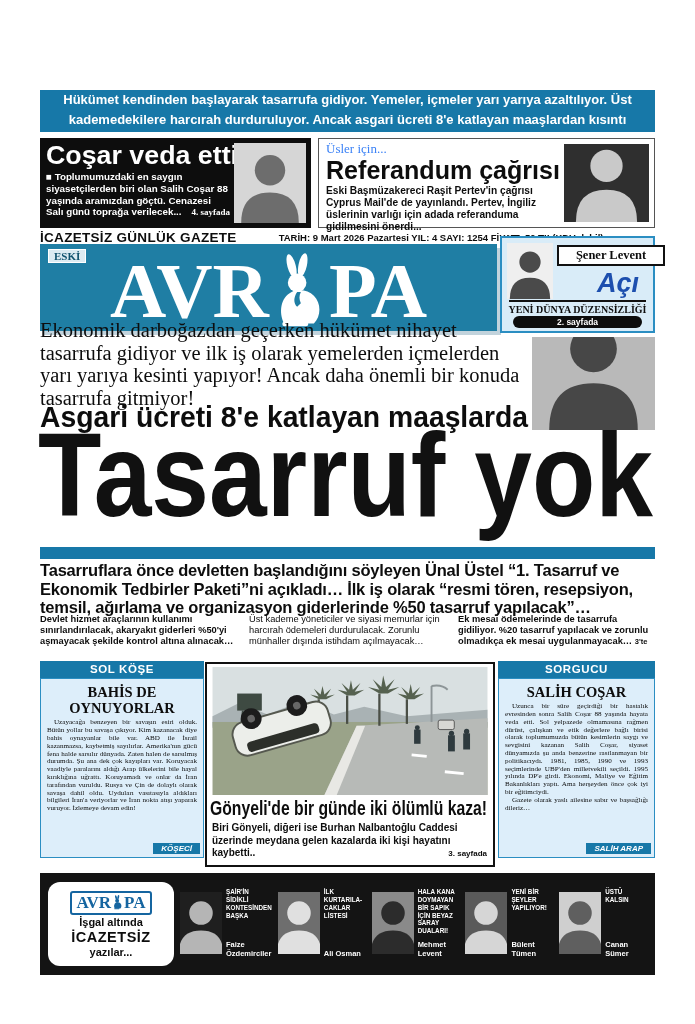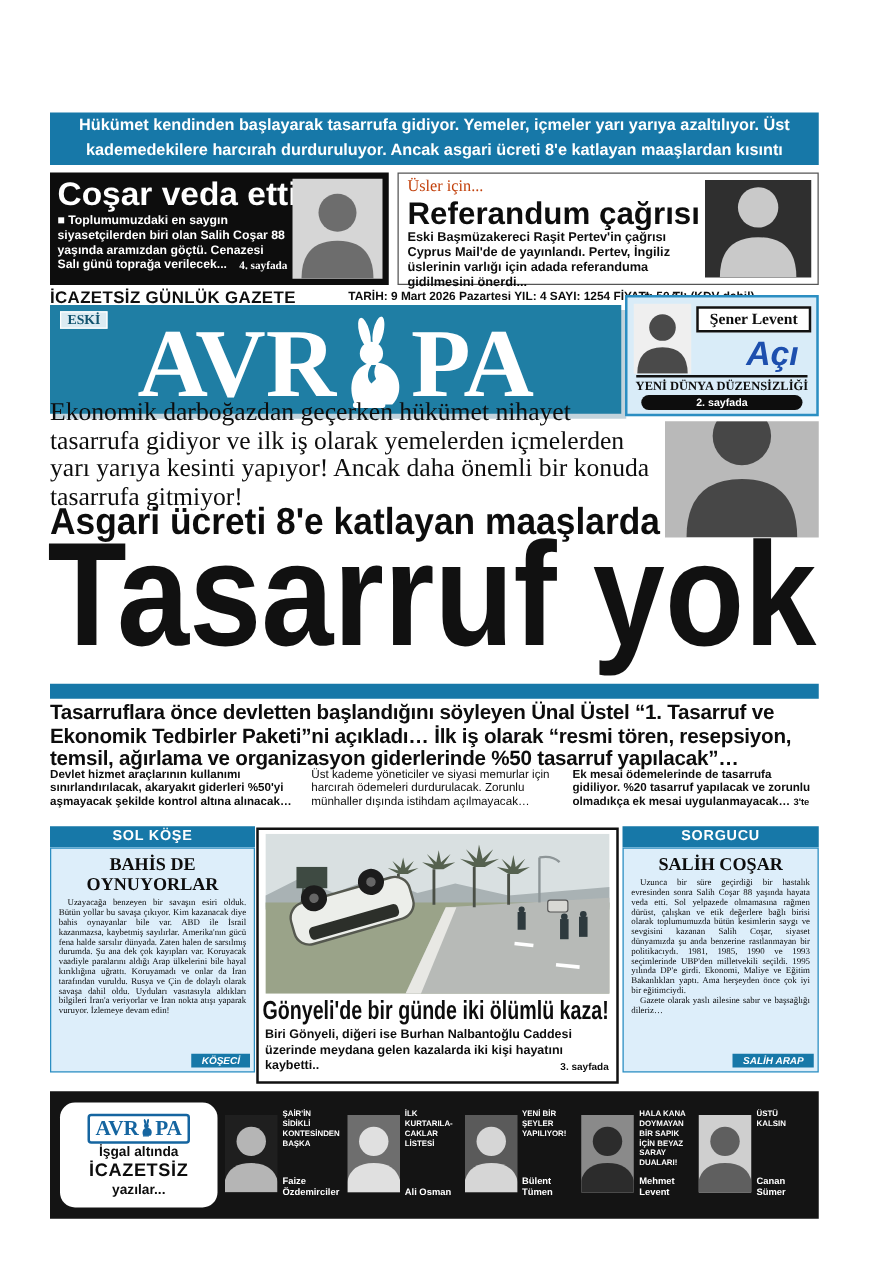--- a/index.html
+++ b/index.html
@@ -21,21 +21,21 @@
           font-weight:bold;font-size:13px;line-height:1.5;text-align:center;
           display:flex;justify-content:center;padding:0 8px}
 
   
   .cosar{left:40px;top:138px;width:271px;height:90px;background:#0d0d0d;color:#fff;padding:3px 6px}
   .cosar .body{width:184px;font-size:9.8px;font-weight:bold;line-height:1.2;margin-top:1px}
   .cosar .pageref{width:184px;text-align:right;font-size:9px;font-weight:bold;margin-top:-11px;font-family:"Liberation Serif",serif}
 
   
   .refbox{left:318px;top:138px;width:337px;height:90px;background:#fff;border:1px solid #555;padding:2px 7px}
-  .refbox .kicker{font-family:"Liberation Serif",serif;font-size:13px;color:#c2410c}
+  .refbox .kicker{font-family:"Liberation Serif",serif;font-size:13px;color:#3b82f6}
   .refbox .body{width:228px;font-size:10.2px;font-weight:bold;line-height:1.18;margin-top:1px}
   .refbox .pageref{width:228px;text-align:right;font-size:9px;font-weight:bold;font-family:"Liberation Serif",serif}
 
   
   .photo{position:absolute;overflow:hidden;background:var(--bg,#ccc)}
   .photo svg{position:absolute;left:0;bottom:0;width:100%;height:100%;fill:var(--sil,#666)}
   .ph-cosar{--bg:#d6d6d6;--sil:#6d6d6d}
   .ph-pertev{--bg:#2f2f2f;--sil:#c9c9c9}
   .ph-sener{--bg:#efefef;--sil:#4a4a4a}
   .ph-ustel{--bg:#b9b9b9;--sil:#474747}
@@ -53,21 +53,21 @@
   
   .mast{left:40px;top:244px;width:457px;height:87px;background:var(--teal);
         box-shadow:4px 4px 0 #c2d3dc;display:flex;align-items:flex-end;justify-content:center}
   .mast .eski{position:absolute;left:8px;top:5px;background:#dcebf2;color:#11536e;border:1px solid #fff;
               font-family:"Liberation Serif",serif;font-weight:bold;font-size:11px;padding:0 5px}
   .mast .letters{font-family:"Liberation Serif",serif;font-weight:bold;font-size:78px;color:#fff;line-height:80px}
   .mast svg.rabbit{width:56px;height:78px;margin:0 2px}
 
   
   .acibox{left:500px;top:236px;width:155px;height:97px;background:var(--lblue);border:2px solid var(--bborder)}
-  .aciname{position:absolute;left:55px;top:7px;width:92px;border:2px solid #111;background:#fff;
+  .aciname{position:absolute;left:55px;top:7px;width:108px;border:2px solid #111;background:#fff;
            font-family:"Liberation Serif",serif;font-weight:bold;font-size:12.5px;text-align:center;padding:1px 0}
   .acititle{position:absolute;right:14px;top:30px;font-weight:bold;font-style:italic;font-size:27px;color:var(--aci)}
   .acidiv{position:absolute;left:7px;right:7px;top:62px;height:2px;background:#111}
   .acicol{position:absolute;left:0;right:0;top:66px;text-align:center;font-family:Liberation Serif, serif;
           font-weight:bold;font-size:10px;line-height:1.15}
   .acipill{position:absolute;left:11px;right:11px;bottom:3px;height:12px;background:#0d0d0d;border-radius:7px;
            color:#fff;font-weight:bold;font-size:8.5px;line-height:12px;text-align:center}
 
   
   .intro{left:40px;top:319px;width:492px;font-family:"Liberation Serif",serif;font-size:20.5px;line-height:1.1}
@@ -332,46 +332,46 @@
             <path d="M14 100 Q14 62 50 62 Q86 62 86 100 Z"></path>
           </svg>
       </div>
       <div class="ftext">
         <div class="ftitle">İLK KURTARILA- CAKLAR LİSTESİ</div>
         <div class="fname">Ali Osman</div>
       </div>
     </div>
 
     <div class="fcell">
+      <div class="photo fphoto ph-f3">
+        <svg viewBox="0 0 100 100" preserveAspectRatio="xMidYMax slice">
+          <circle cx="50" cy="34" r="19"></circle>
+            <path d="M14 100 Q14 62 50 62 Q86 62 86 100 Z"></path>
+          </svg>
+      </div>
+      <div class="ftext">
+        <div class="ftitle">HALA KANA DOYMAYAN BİR SAPIK İÇİN BEYAZ SARAY DUALARI!</div>
+        <div class="fname">Mehmet Levent</div>
+      </div>
+    </div>
+
+    <div class="fcell">
       <div class="photo fphoto ph-f4">
         <svg viewBox="0 0 100 100" preserveAspectRatio="xMidYMax slice">
           <circle cx="50" cy="34" r="19"></circle>
             <path d="M14 100 Q14 62 50 62 Q86 62 86 100 Z"></path>
           </svg>
       </div>
       <div class="ftext">
         <div class="ftitle">YENİ BİR ŞEYLER YAPILIYOR!</div>
         <div class="fname">Bülent Tümen</div>
       </div>
     </div>
 
     <div class="fcell">
-      <div class="photo fphoto ph-f3">
-        <svg viewBox="0 0 100 100" preserveAspectRatio="xMidYMax slice">
-          <circle cx="50" cy="34" r="19"></circle>
-            <path d="M14 100 Q14 62 50 62 Q86 62 86 100 Z"></path>
-          </svg>
-      </div>
-      <div class="ftext">
-        <div class="ftitle">HALA KANA DOYMAYAN BİR SAPIK İÇİN BEYAZ SARAY DUALARI!</div>
-        <div class="fname">Mehmet Levent</div>
-      </div>
-    </div>
-
-    <div class="fcell">
       <div class="photo fphoto ph-f5">
         <svg viewBox="0 0 100 100" preserveAspectRatio="xMidYMax slice">
           <circle cx="50" cy="34" r="19"></circle>
             <path d="M14 100 Q14 62 50 62 Q86 62 86 100 Z"></path>
           </svg>
       </div>
       <div class="ftext">
         <div class="ftitle">ÜSTÜ KALSIN</div>
         <div class="fname">Canan Sümer</div>
       </div>

